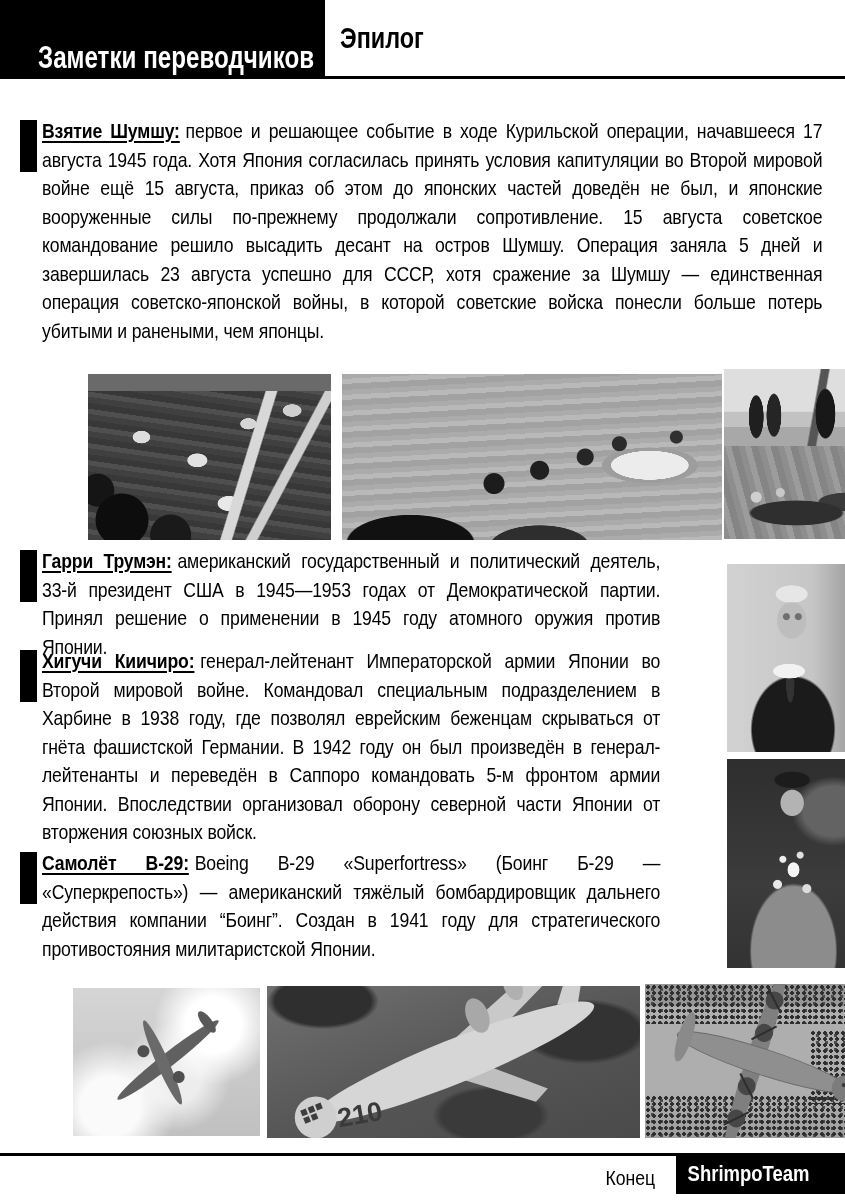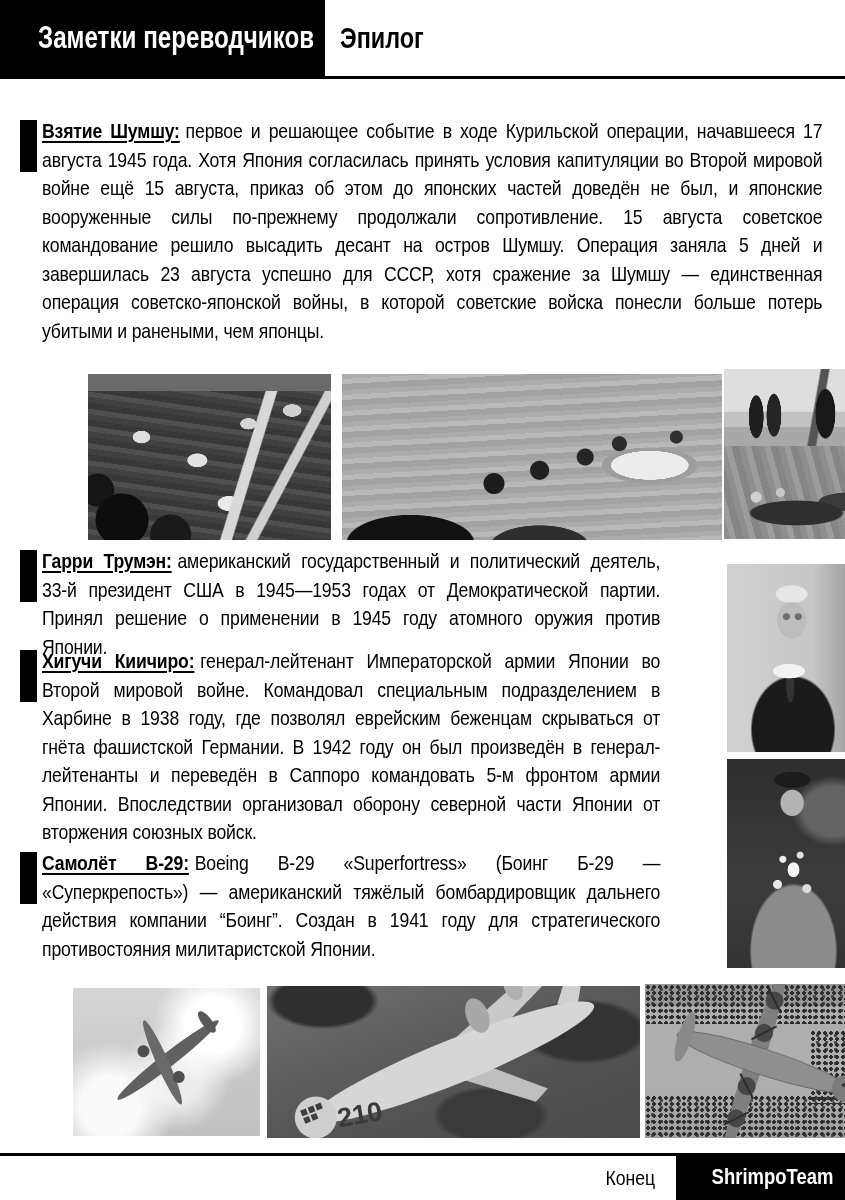--- a/index.html
+++ b/index.html
@@ -4,21 +4,21 @@
 <style>
   html,body{margin:0;padding:0;background:#e9e9e9;}
   .page{
     position:relative;width:845px;height:1200px;margin:0 auto;
     background:#fff;overflow:hidden;
     font-family:"Liberation Sans","DejaVu Sans",sans-serif;color:#000;
   }
   
   .hdr-badge{
     position:absolute;left:0;top:0;width:325px;height:76px;background:#000;
-    display:flex;align-items:center;
+    display:flex;align-items:flex-end;
   }
   .hdr-badge-label{
     color:#fff;font-size:31px;font-weight:bold;white-space:nowrap;
     margin-left:38px;transform:scaleX(.78);transform-origin:0 50%;
   }
   .hdr-title{
     position:absolute;left:340px;top:0;height:76px;line-height:76px;
     font-size:30px;font-weight:bold;white-space:nowrap;
     transform:scaleX(.78);transform-origin:0 50%;
   }
@@ -114,22 +114,22 @@
   .crowd-top{left:0;top:0;right:0;height:26%;}
   .crowd-bottom{left:0;bottom:0;right:0;height:28%;}
   .crowd-right{right:0;top:30%;width:30%;height:48%;}
   
   .ftr-rule{position:absolute;left:0;top:1153px;width:845px;height:3px;background:#000;}
   .ftr-end{
     position:absolute;right:190px;top:1156px;height:44px;line-height:44px;
     font-size:21px;white-space:nowrap;transform:scaleX(.84);transform-origin:100% 50%;
   }
   .ftr-team{
-    position:absolute;left:676px;top:1153px;width:169px;height:47px;background:#000;
-    display:flex;align-items:center;justify-content:flex-end;
+    position:absolute;left:676px;top:1153px;width:169px;height:41px;background:#000;
+    display:flex;align-items:center;justify-content:flex-start;
   }
   .ftr-team-label{
     color:#fff;font-size:22px;font-weight:bold;white-space:nowrap;
     transform:scaleX(.84);transform-origin:50% 50%;
   }
 </style>
 </head>
 <body>
 
 <div class="page">

